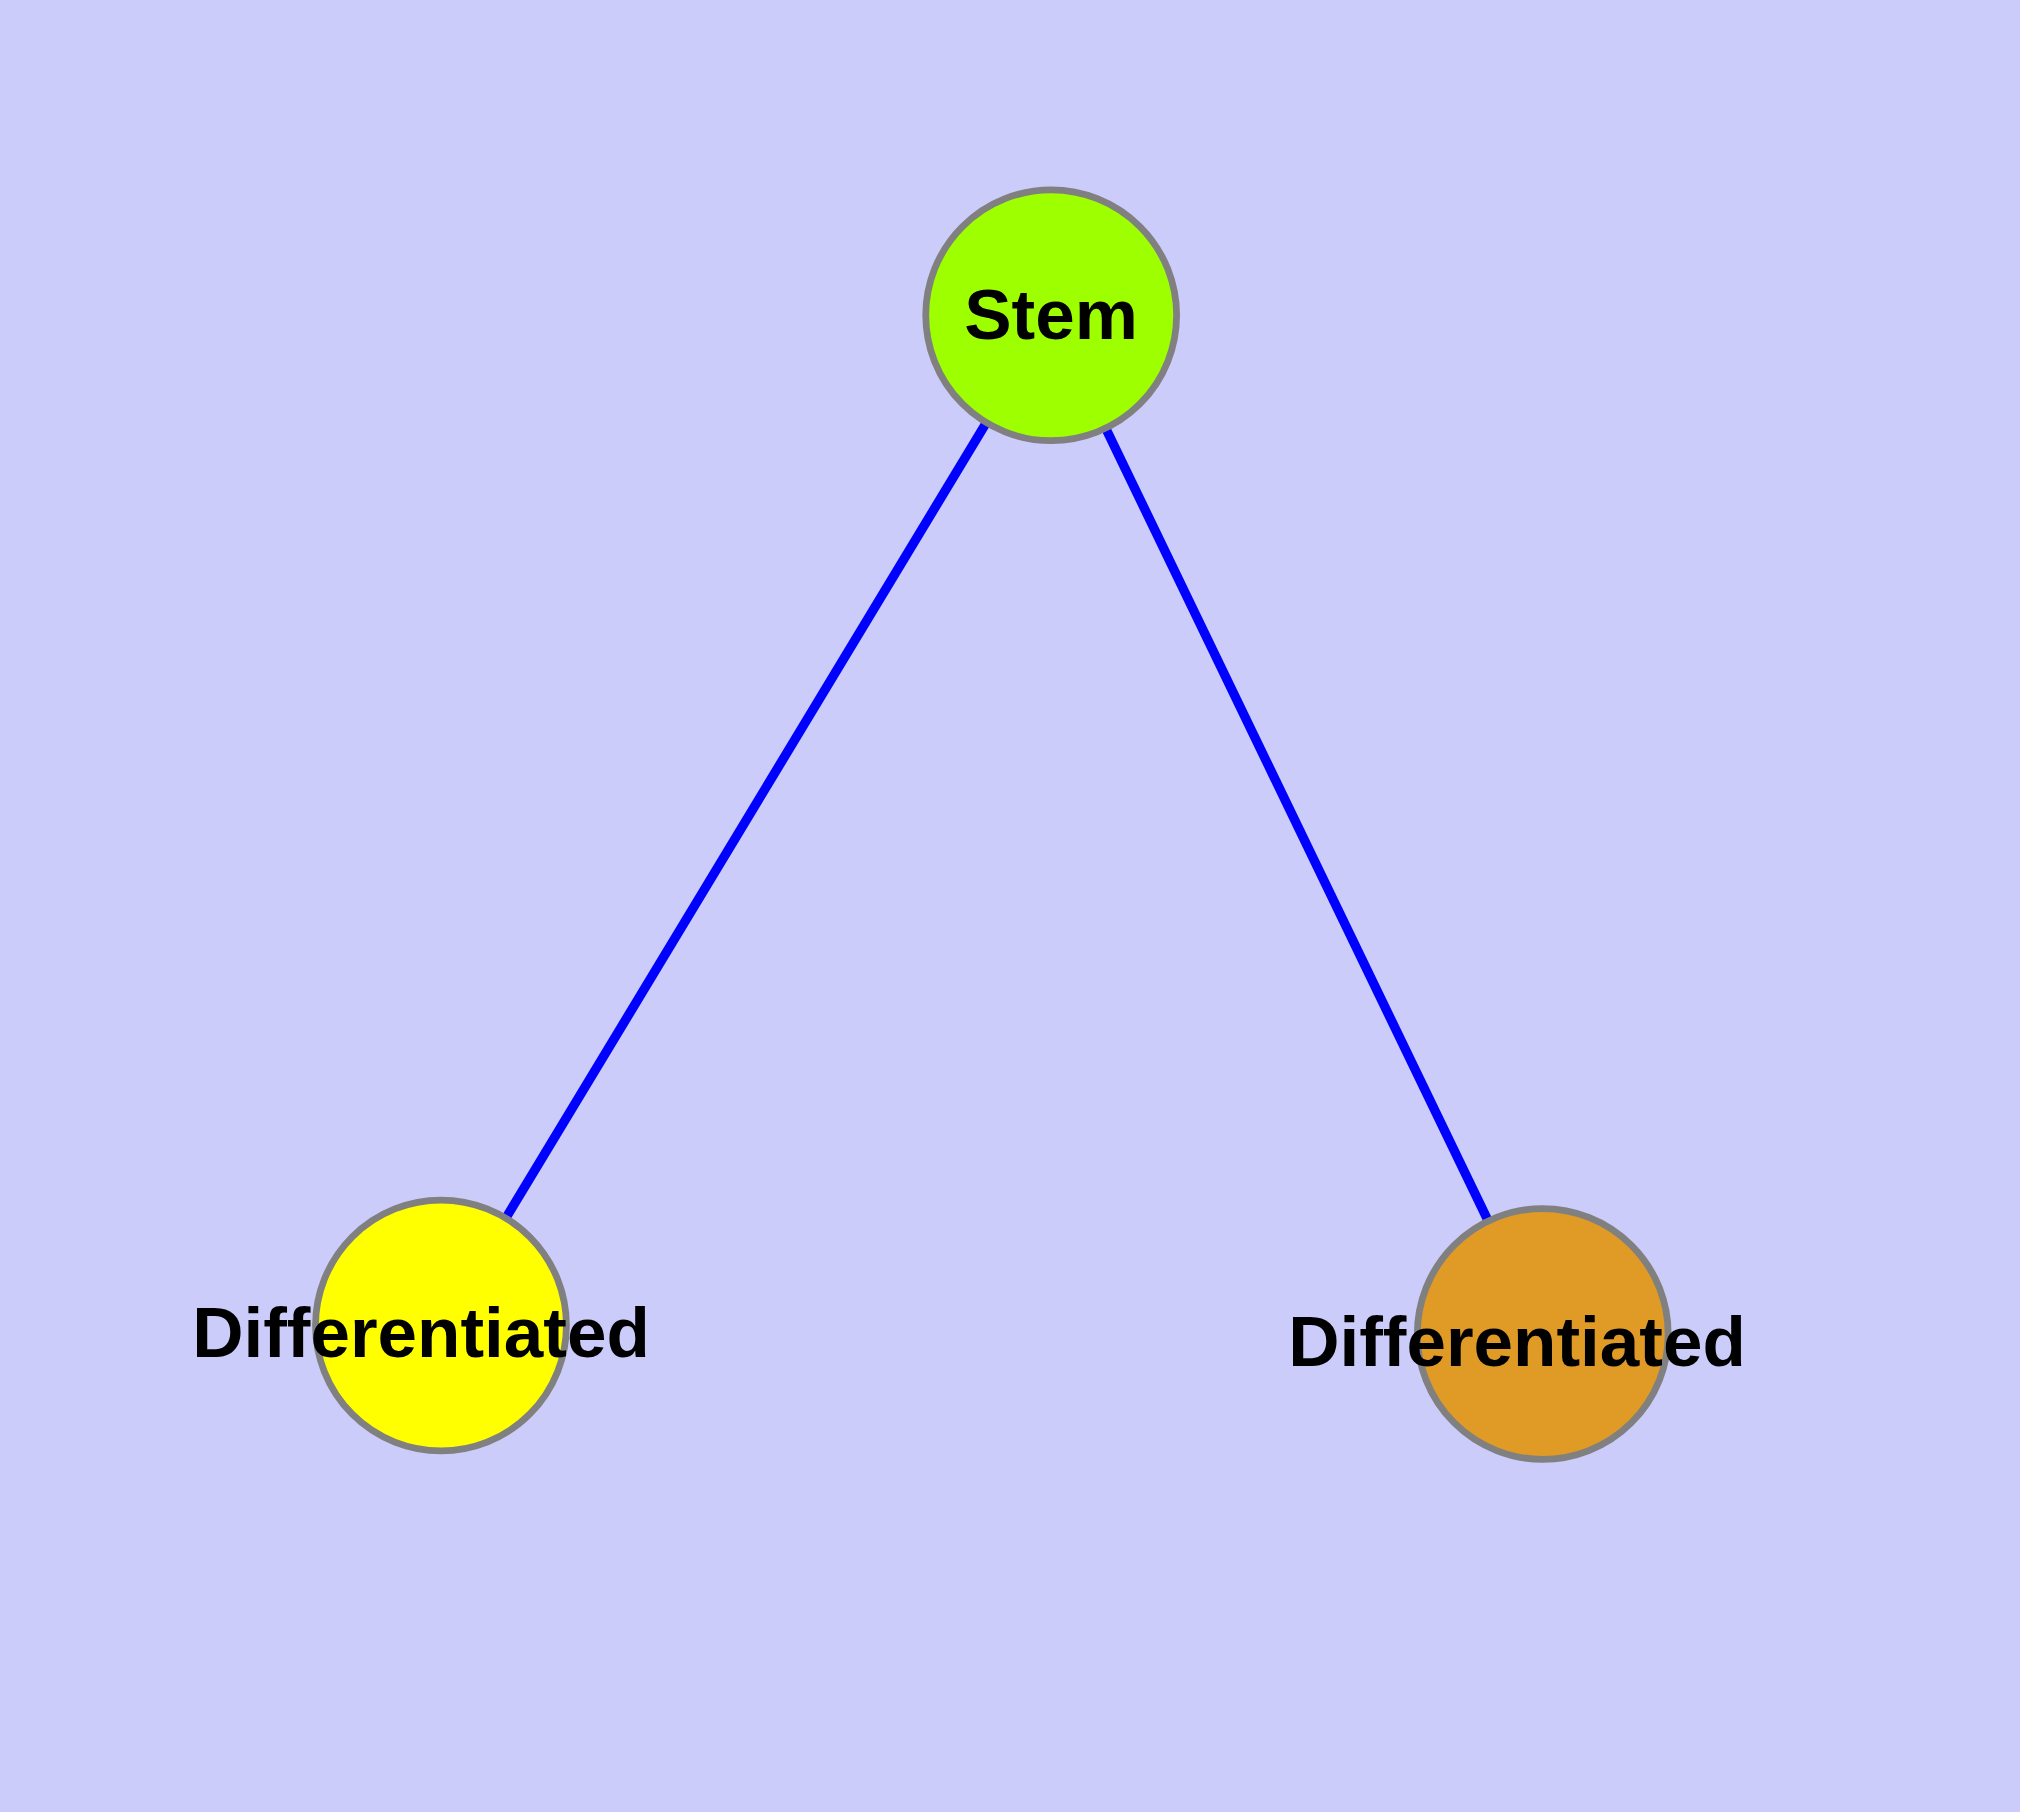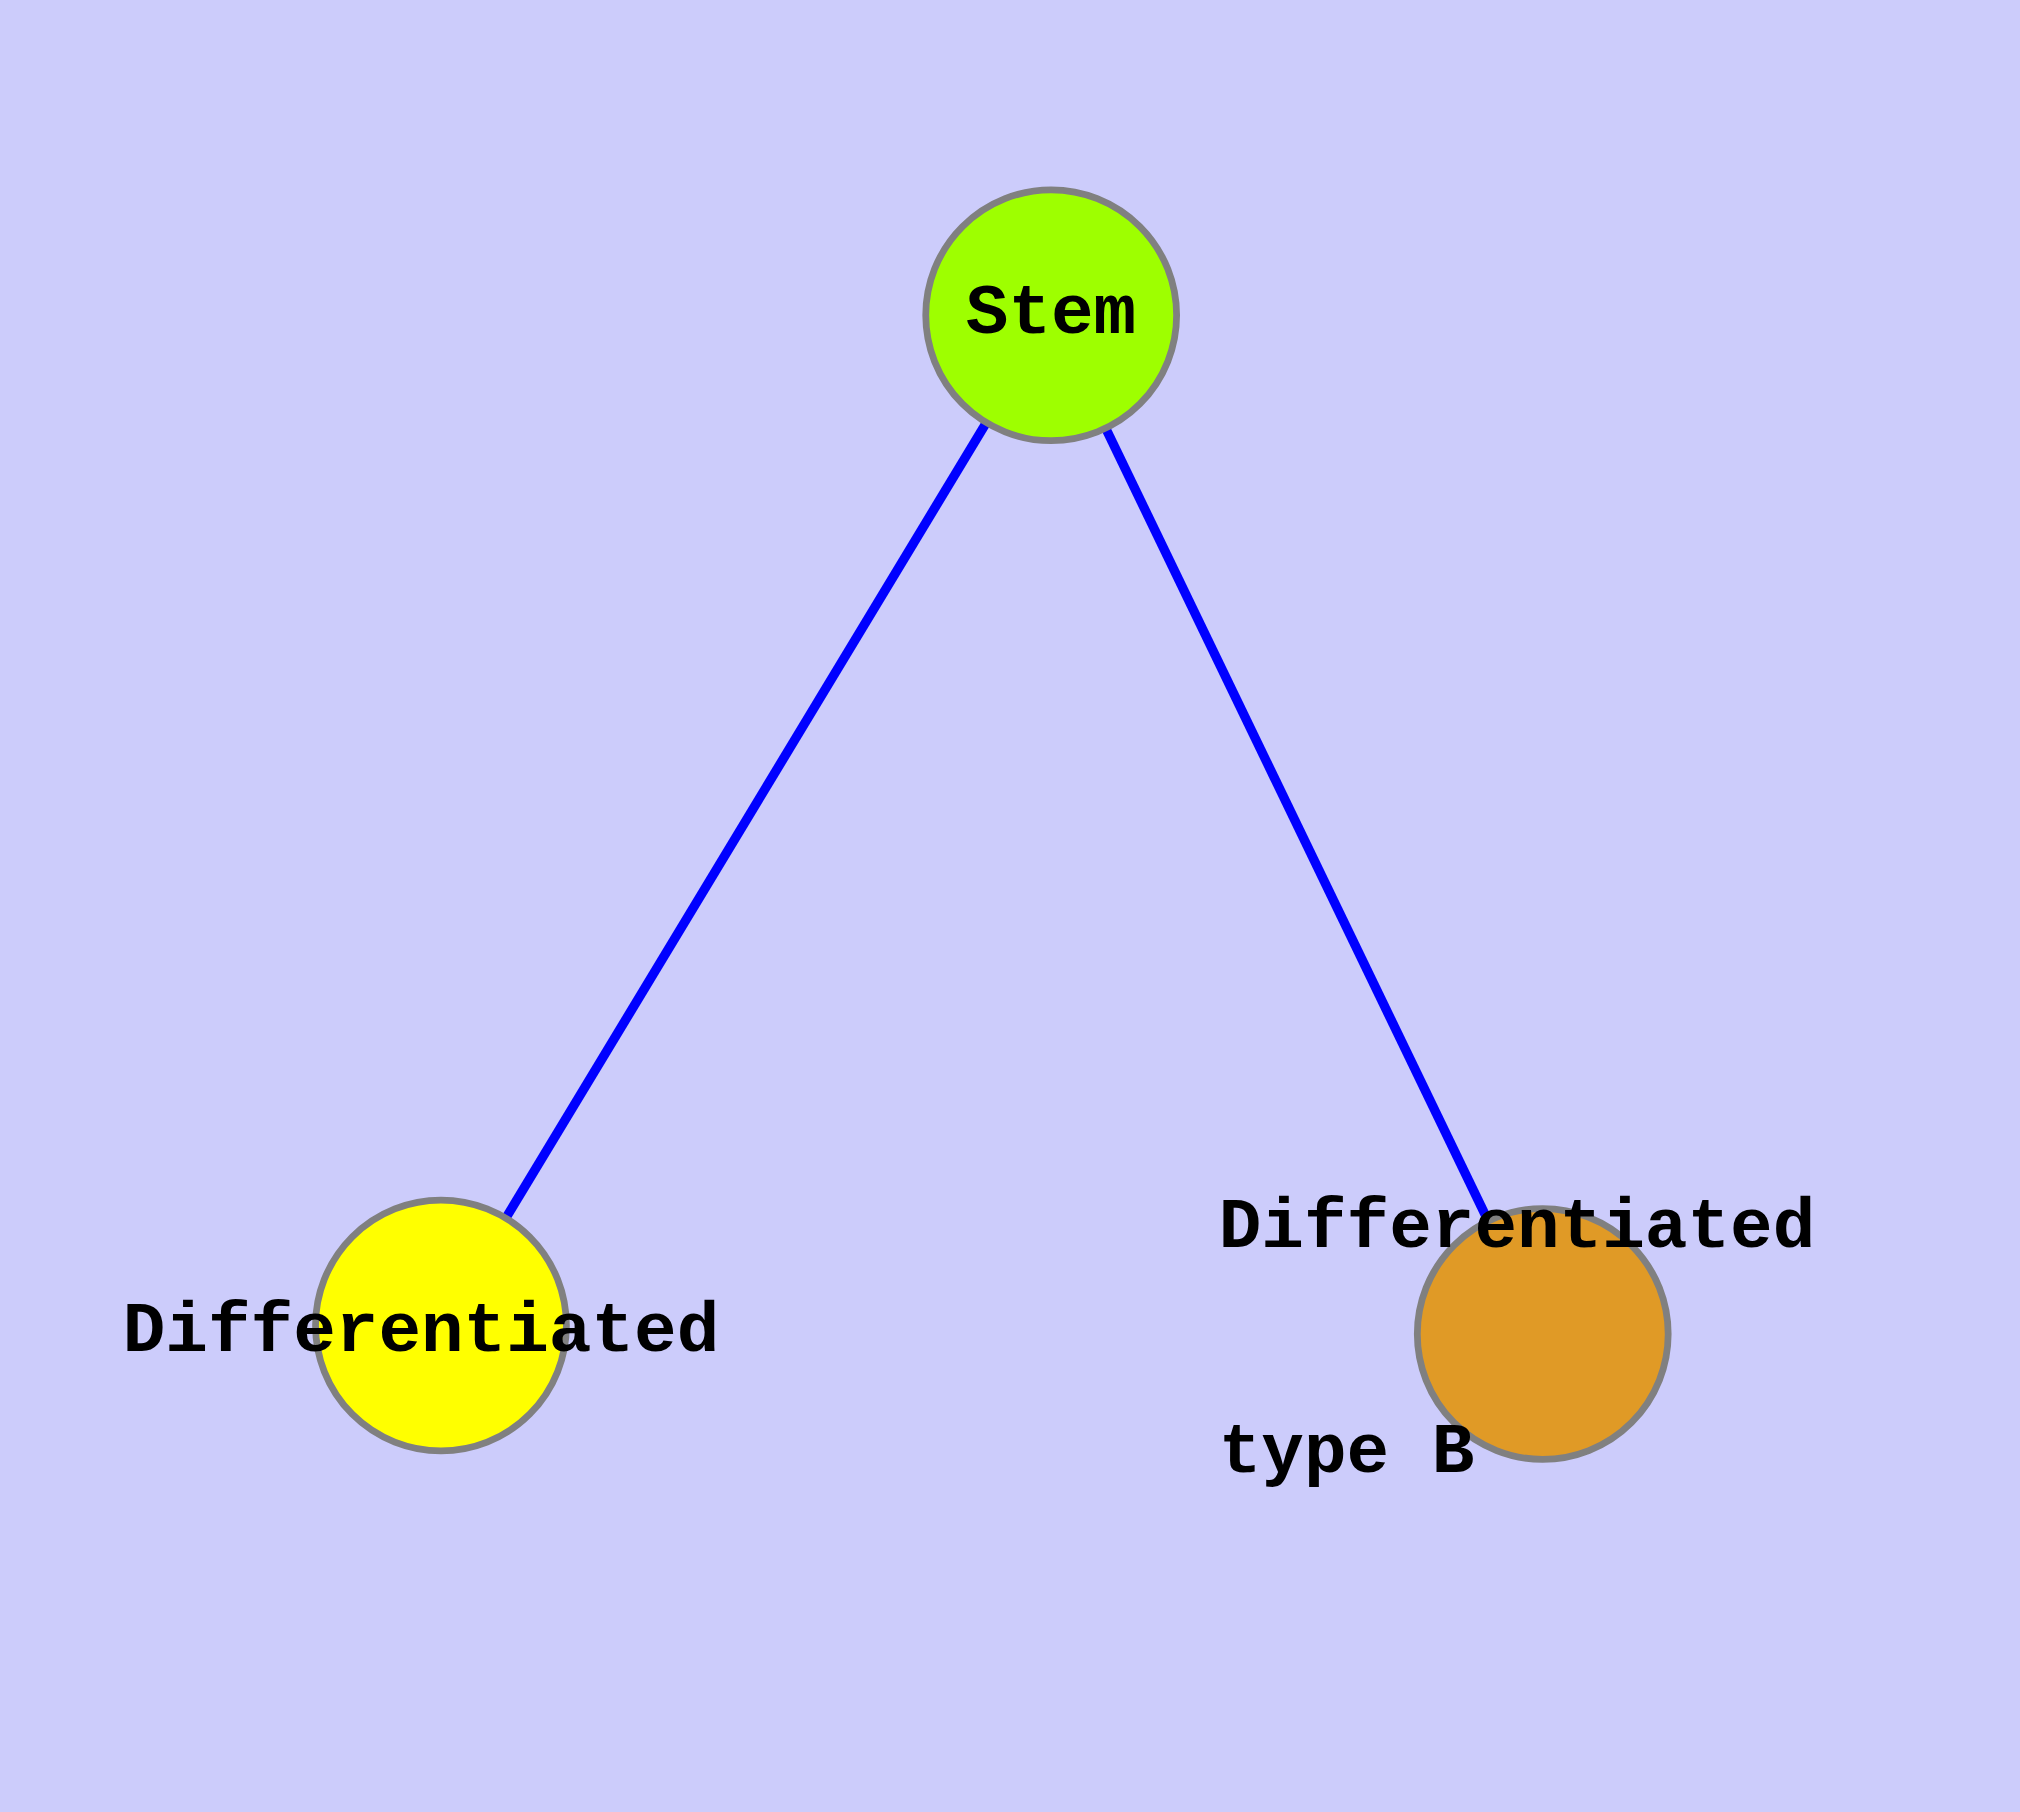--- a/index.html
+++ b/index.html
@@ -17,23 +17,24 @@
   }
   #graph-svg {
     position: absolute;
     top: 0;
     left: 0;
     width: 2021px;
     height: 1812px;
   }
   .node-label {
     position: absolute;
-    font-family: Liberation Mono, monospace;
+    font-family: Liberation Sans, sans-serif;
     font-weight: bold;
     color: #000000;
+    text-align: center;
     line-height: 1.06;
     white-space: pre;
     pointer-events: none;
     transform: translate(-50%, -50%);
   }
 </style>
 </head>
 <body style="background: rgb(204, 204, 251);">
 
 <div id="canvas" style="background: rgb(204, 204, 251);">
@@ -51,17 +52,16 @@
   </svg>
 
   <div class="node-label" style="left: 1051px; top: 315px; font-size: 71px; color: rgb(0, 0, 0);">Stem</div>
 
   <div class="node-label" style="left: 421px; top: 1332px; font-size: 71px; color: rgb(0, 0, 0);">
     <div>Differentiated</div>
   </div>
 
   <div class="node-label" style="left: 1517px; top: 1341px; font-size: 71px; color: rgb(0, 0, 0);">
     <div>Differentiated</div>
-    <div>type B</div>
   </div>
 
 </div>
 
 
 </body></html>

